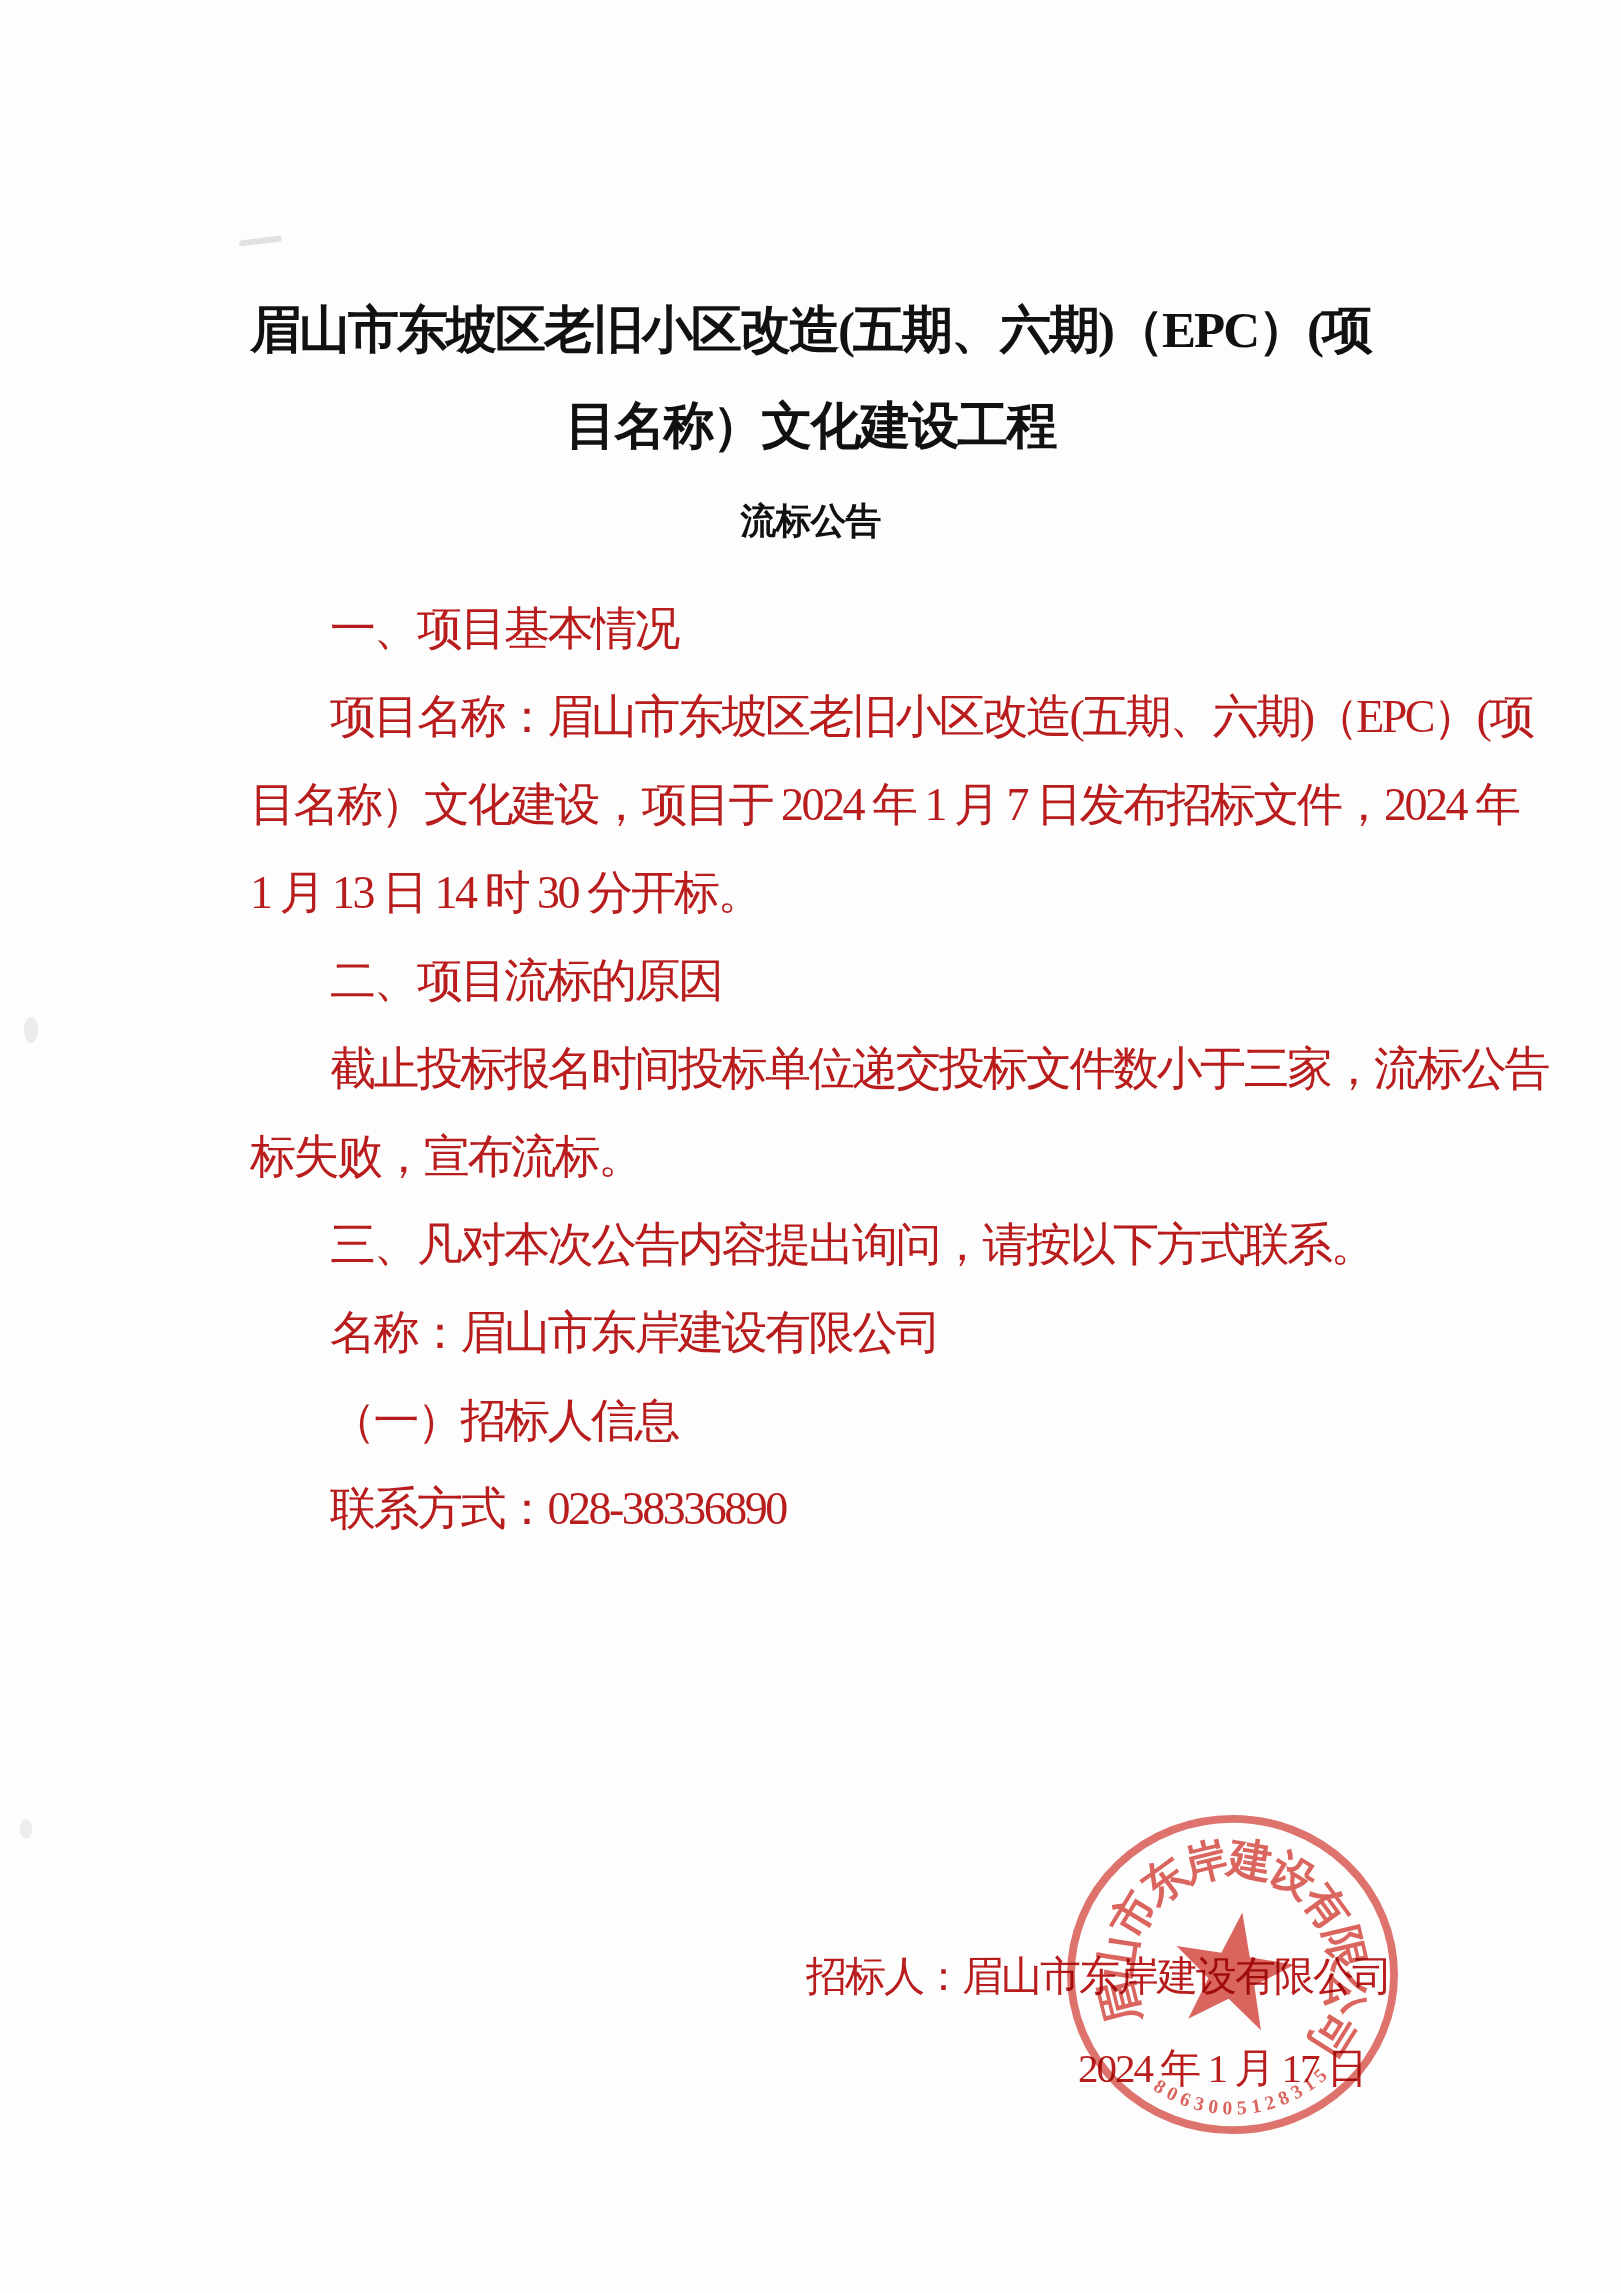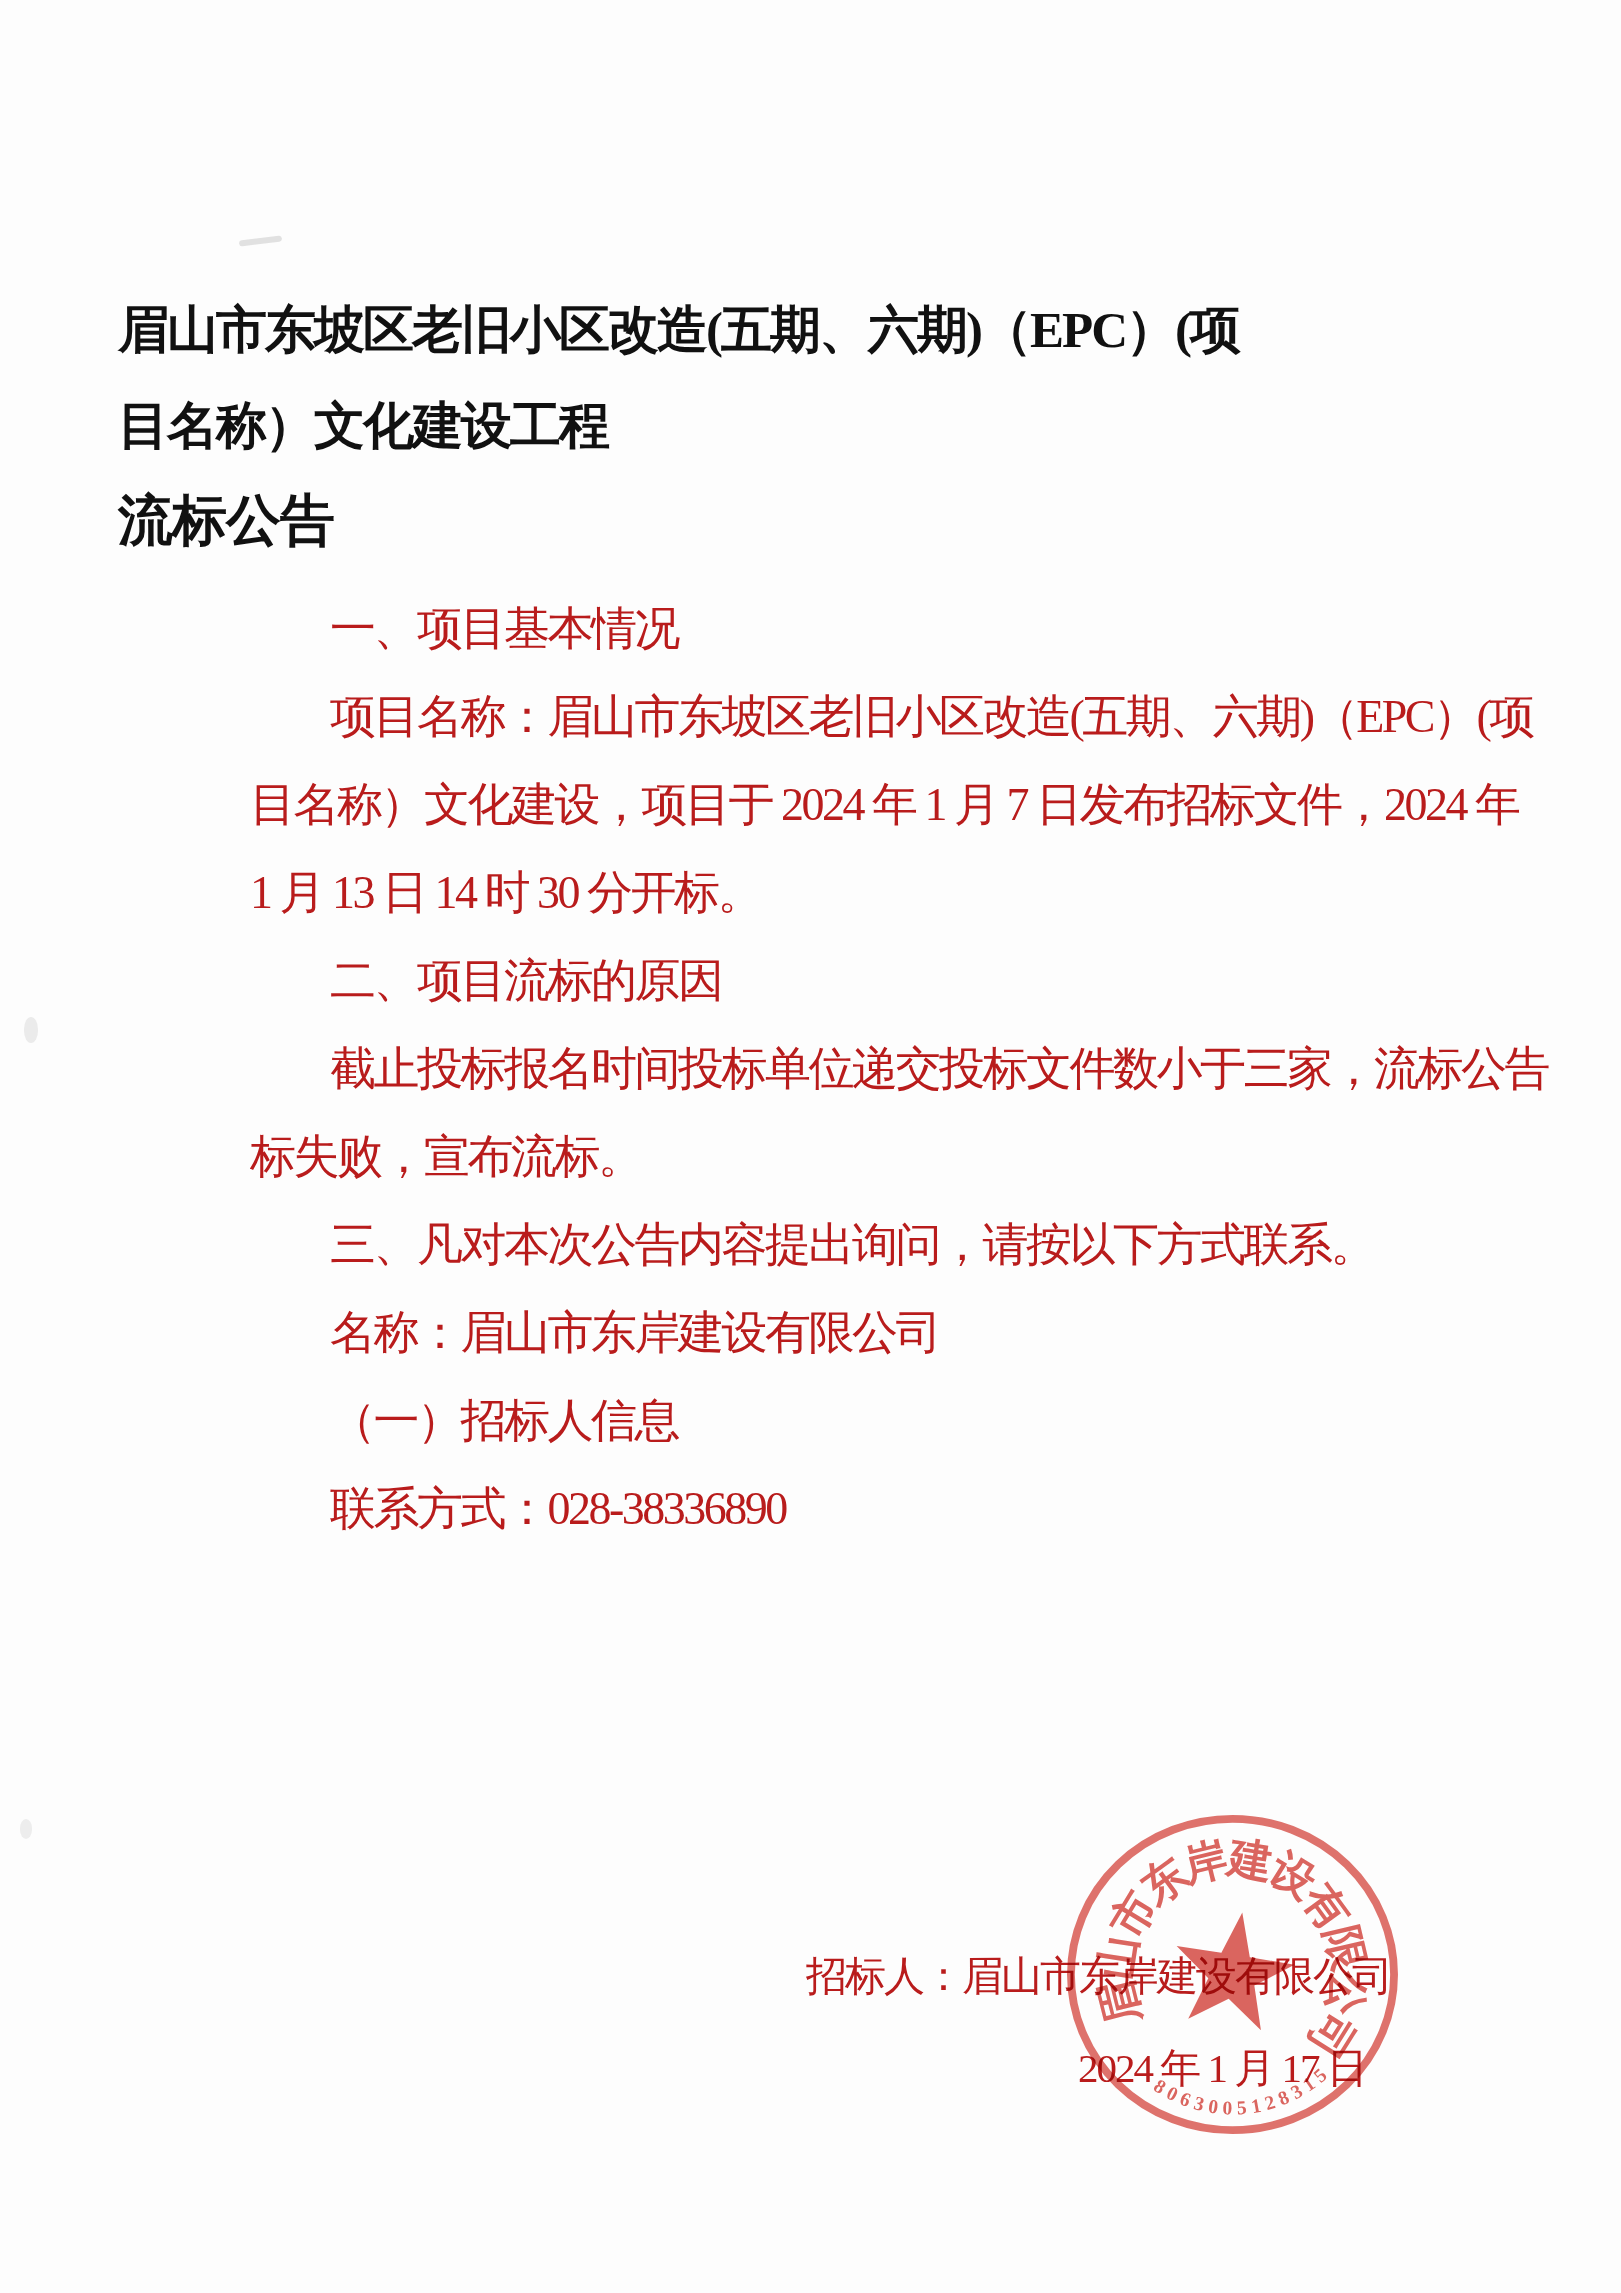--- a/index.html
+++ b/index.html
@@ -5,27 +5,27 @@
   html,body { margin:0; padding:0; background:#888; }
   .page {
     position:relative;
     width:1621px; height:2294px;
     margin:0 auto;
     background:#fdfdfd;
     overflow:hidden;
     font-family:"Liberation Serif","DejaVu Serif",serif;
     color:#232323;
   }
-  .title-block { position:absolute; left:118px; right:118px; top:282px; text-align:left; }
+  .title-block { position:absolute; left:118px; right:118px; top:282px; text-align:center; }
   .title-line {
     font-size:51px; font-weight:bold; color:#111;
     letter-spacing:-2px; line-height:96px; white-space:nowrap;
   }
   .subtitle {
-    font-size:55px; font-weight:bold; color:#111;
+    font-size:36px; font-weight:bold; color:#111;
     letter-spacing:-1px; line-height:94px; margin-top:0;
   }
   .body-block {
     position:absolute; left:250px; top:598px; width:1147px;
     font-size:46px; letter-spacing:-2.5px; color:#b91c1c;
   }
   .bline { height:88px; line-height:61px; white-space:nowrap; }
   .bline.indent { padding-left:80px; }
   .sig-line {
     position:absolute; font-size:41px; letter-spacing:-2px;

